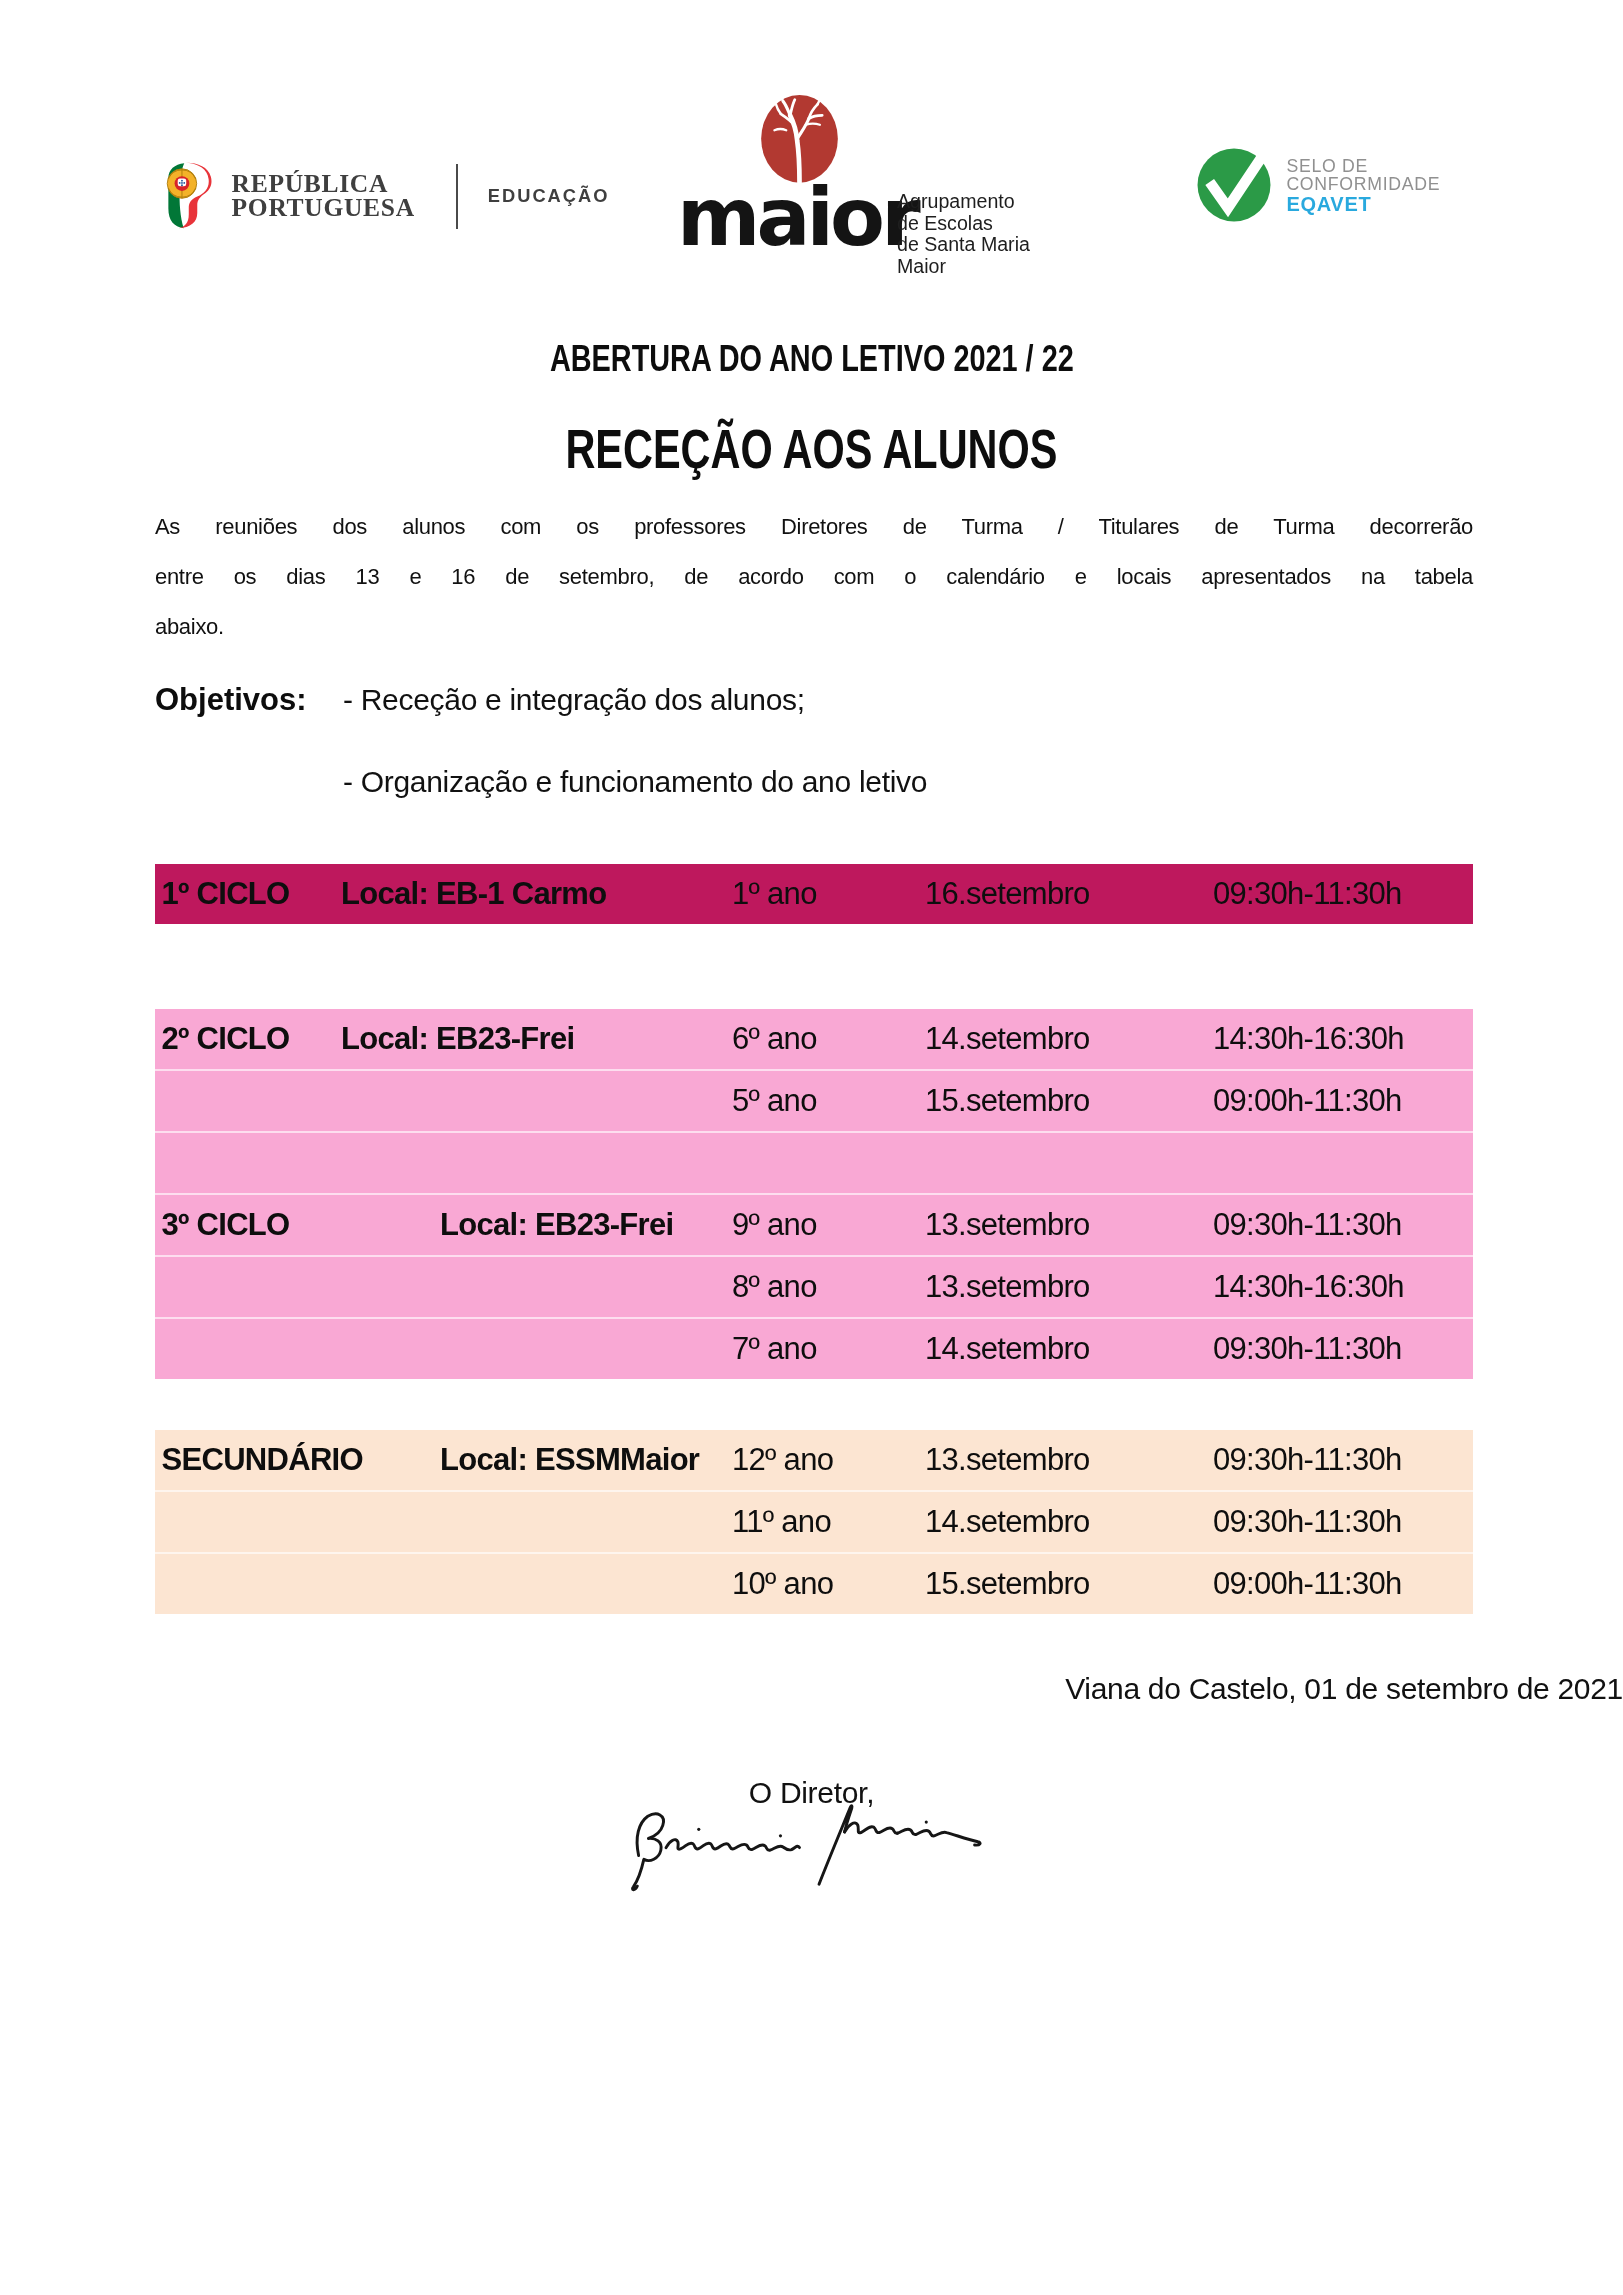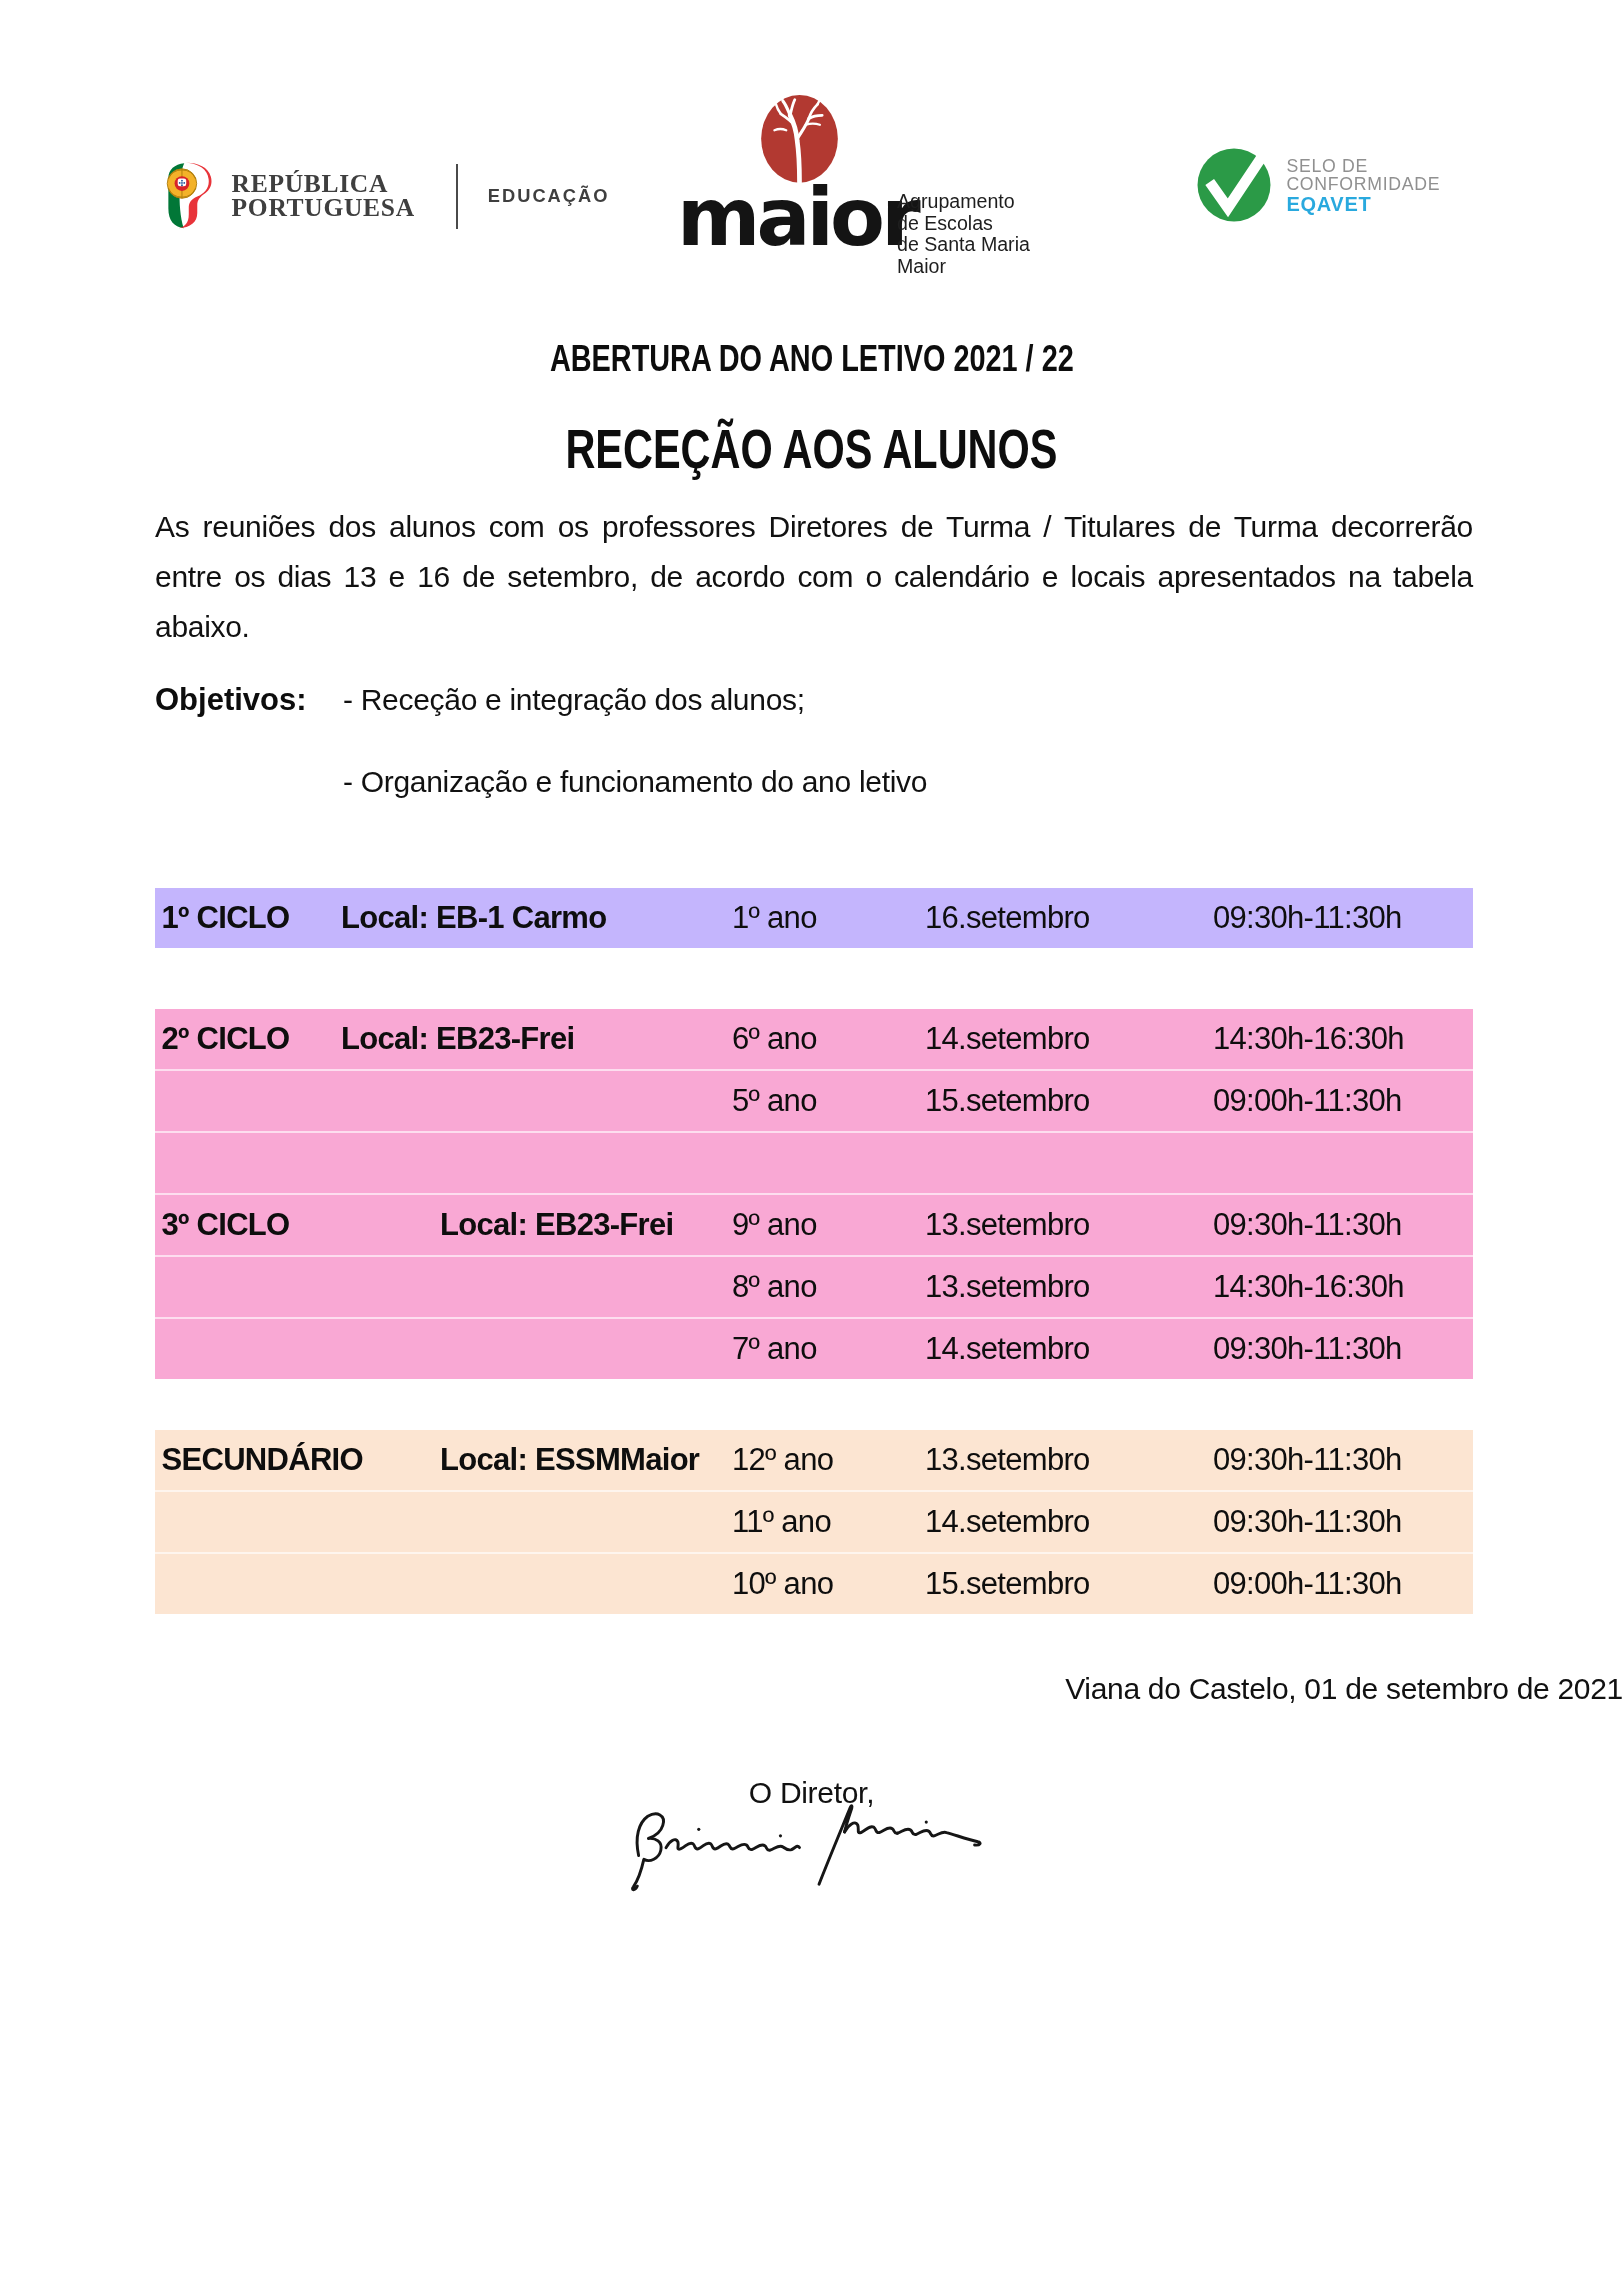--- a/index.html
+++ b/index.html
@@ -33,35 +33,35 @@
 
   
   .kicker{position:absolute;top:338px;left:0;width:100%;text-align:center;
           font-weight:bold;font-size:37px;color:#0d0d0d;}
   .main-title{position:absolute;top:416px;left:0;width:100%;text-align:center;
           font-weight:bold;font-size:56px;color:#0d0d0d;}
   .squeeze{display:inline-block;transform:scaleX(.78);transform-origin:50% 50%;white-space:nowrap;}
   .squeeze-big{display:inline-block;transform:scaleX(.74);transform-origin:50% 50%;white-space:nowrap;}
 
   
-  .intro{position:absolute;left:155px;top:502px;width:1318px;font-size:30px;line-height:50px;
+  .intro{position:absolute;left:155px;top:502px;width:1318px;font-size:22px;line-height:50px;
          letter-spacing:-0.3px;color:#111;}
   .intro-line{text-align:justify;text-align-last:justify;}
   .intro-line.last{text-align:left;text-align-last:left;}
 
   
   .objectives{position:absolute;left:155px;top:675px;width:1318px;height:150px;}
   .obj-label{position:absolute;left:0;top:0;font-weight:bold;font-size:31px;line-height:49px;color:#0d0d0d;}
   .obj-item{position:absolute;left:188px;font-size:30px;line-height:49px;letter-spacing:-0.3px;color:#111;}
   .obj-item.i0{top:0;}
   .obj-item.i1{top:82px;}
 
   
   .band{position:absolute;left:155px;width:1318px;}
-  .band.green{top:888px;background:#c4b5fd;}
+  .band.green{top:864px;background:#be185d;}
   .band.blue{top:1009px;background:#f9a8d4;}
   .band.orange{top:1430px;background:#fce5d2;}
   .trow{display:grid;grid-template-columns:186px 391px 193px 288px 1fr;
         height:60px;align-items:center;border-top:2px solid rgba(255,255,255,.62);}
   .band .trow:first-child{border-top:none;}
   .cell{font-size:31px;letter-spacing:-0.7px;color:#0e0e0e;white-space:nowrap;}
   .c-cycle{padding-left:6.5px;font-weight:bold;}
   .c-local{font-weight:bold;}
   .c-local.indent{padding-left:99px;}
 

